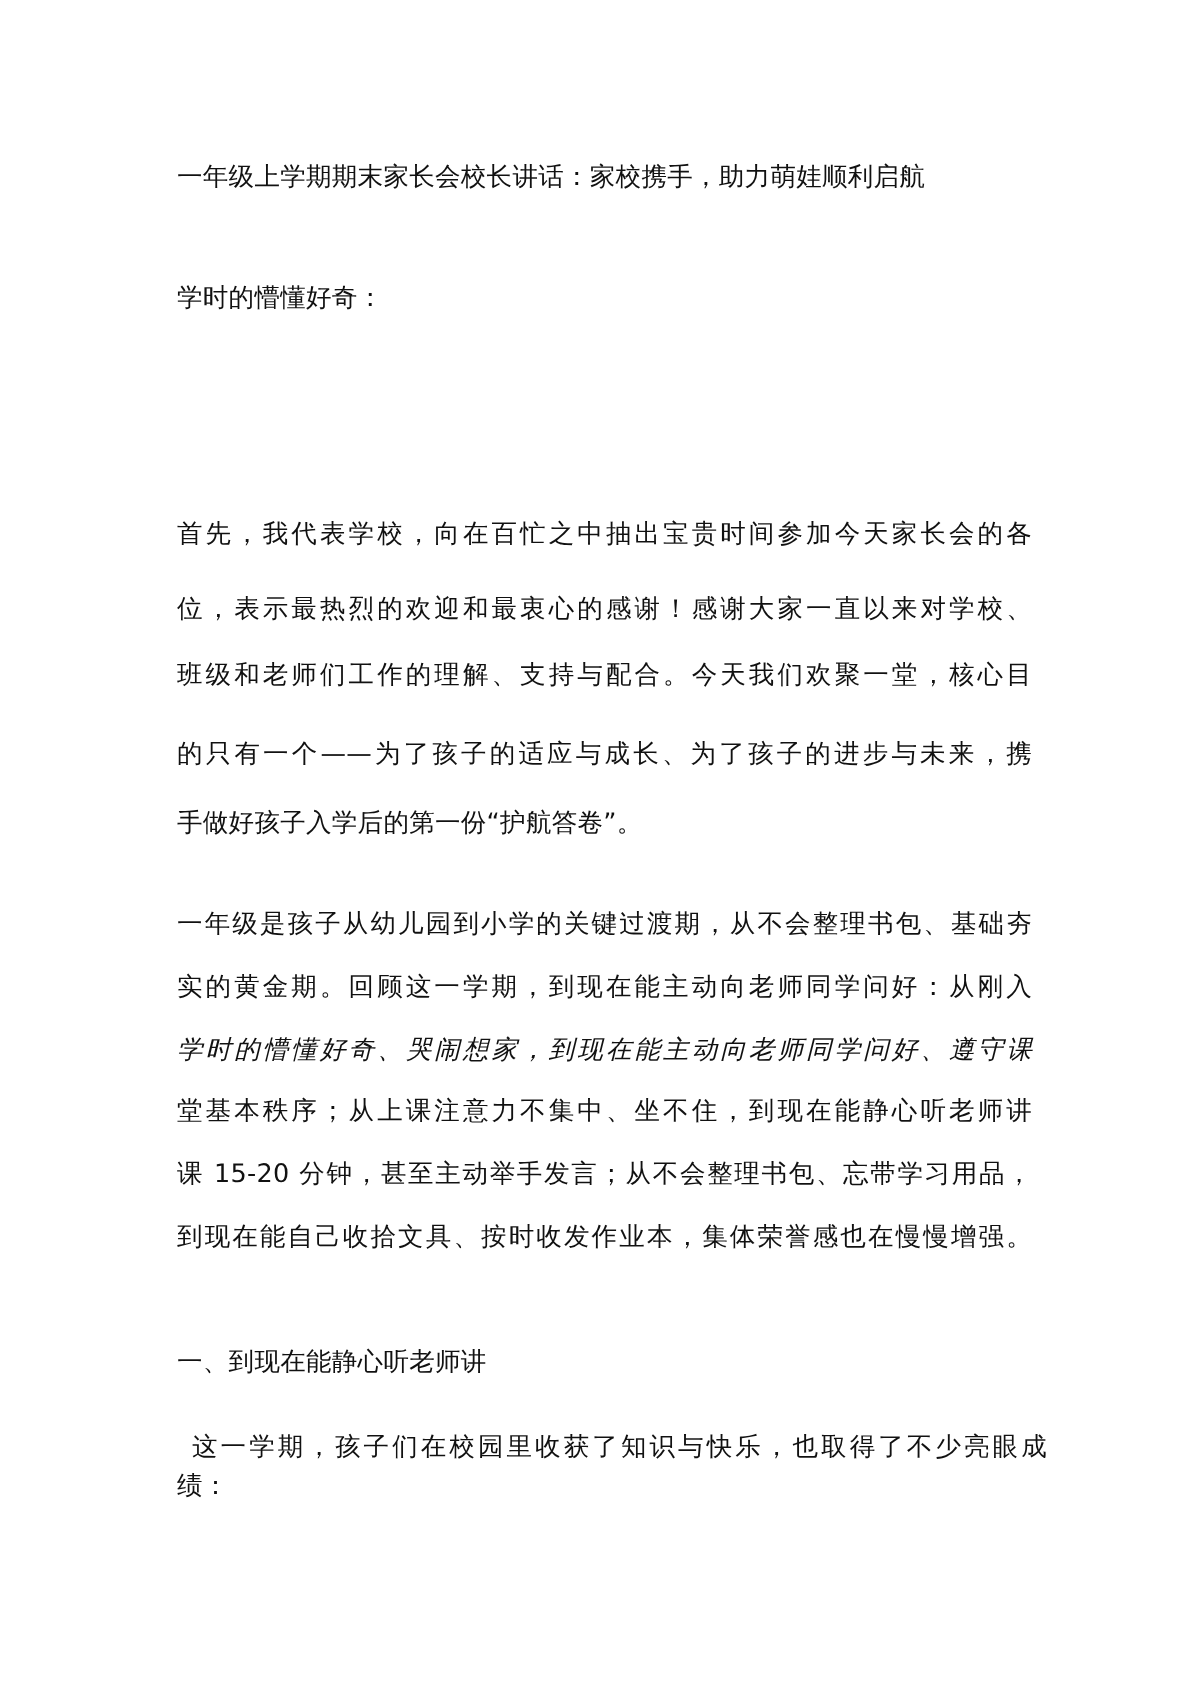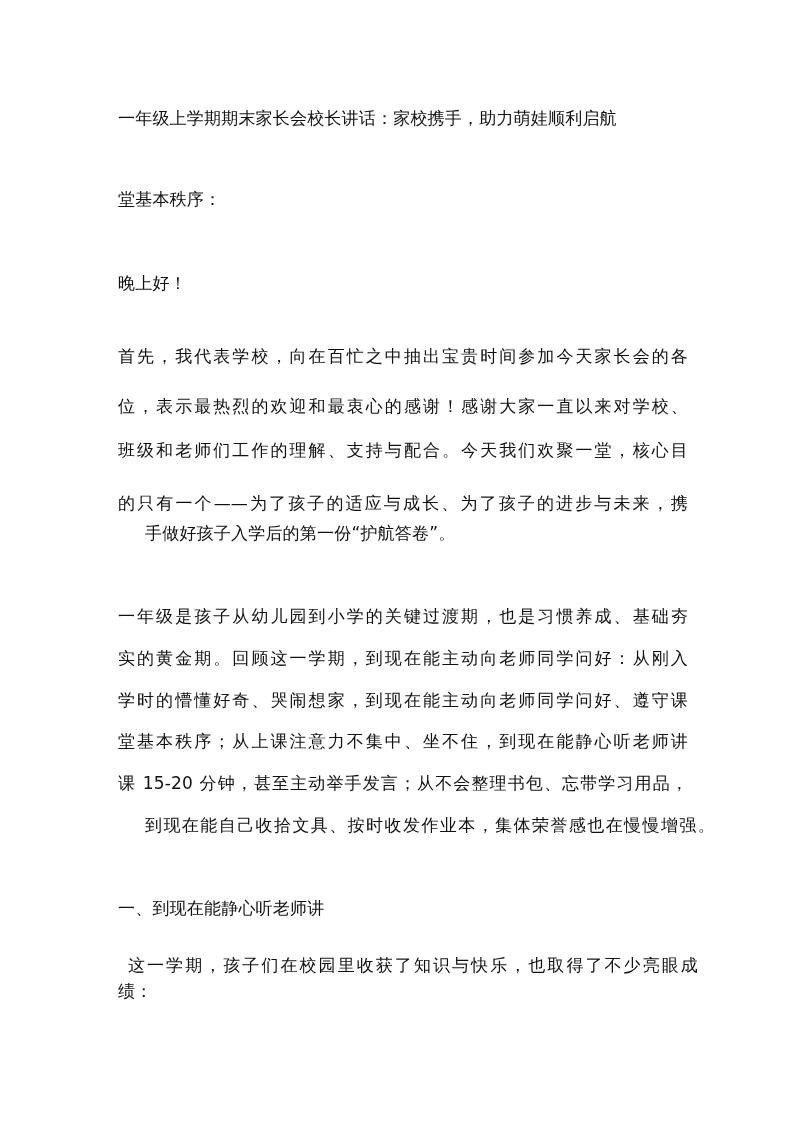--- a/index.html
+++ b/index.html
@@ -37,39 +37,38 @@
     text-align-last: justify;
   }
 </style>
 </head>
 <body>
 
 <div class="page">
 
   <div class="line" style="top:105px;">一年级上学期期末家长会校长讲话：家校携手，助力萌娃顺利启航</div>
 
-  <div class="line" style="top:186px;">堂基本秩序：</div>
+  <div class="line" style="top:186px;">学时的懵懂好奇：</div>
 
-  <div class="line" style="top:270px;">晚上好！</div>
 
   <div>
     <div class="line just" style="top:343px;">首先，我代表学校，向在百忙之中抽出宝贵时间参加今天家长会的各</div>
     <div class="line just" style="top:395px;font-family:Liberation Mono, monospace;">位，表示最热烈的欢迎和最衷心的感谢！感谢大家一直以来对学校、</div>
     <div class="line just" style="top:437px;">班级和老师们工作的理解、支持与配合。今天我们欢聚一堂，核心目</div>
     <div class="line just" style="top:478px;margin-top:12px;">的只有一个——为了孩子的适应与成长、为了孩子的进步与未来，携</div>
-    <div class="line" style="top:520px;margin-left:27px;">手做好孩子入学后的第一份“护航答卷”。</div>
+    <div class="line" style="top:536px;">手做好孩子入学后的第一份“护航答卷”。</div>
   </div>
 
   <div>
-    <div class="line just" style="top:603px;">一年级是孩子从幼儿园到小学的关键过渡期，也是习惯养成、基础夯</div>
+    <div class="line just" style="top:603px;">一年级是孩子从幼儿园到小学的关键过渡期，从不会整理书包、基础夯</div>
     <div class="line just" style="top:645px;">实的黄金期。回顾这一学期，到现在能主动向老师同学问好：从刚入</div>
-    <div class="line just" style="top:687px;">学时的懵懂好奇、哭闹想家，到现在能主动向老师同学问好、遵守课</div>
+    <div class="line just" style="top:687px;font-style:italic;">学时的懵懂好奇、哭闹想家，到现在能主动向老师同学问好、遵守课</div>
     <div class="line just" style="top:728px;">堂基本秩序；从上课注意力不集中、坐不住，到现在能静心听老师讲</div>
     <div class="line just" style="top:770px;">课 15-20 分钟，甚至主动举手发言；从不会整理书包、忘带学习用品，</div>
-    <div class="line just" style="top:812px;margin-left:27px;">到现在能自己收拾文具、按时收发作业本，集体荣誉感也在慢慢增强。</div>
+    <div class="line just" style="top:812px;">到现在能自己收拾文具、按时收发作业本，集体荣誉感也在慢慢增强。</div>
   </div>
 
   <div>
     <div class="line" style="top:895px;">一、到现在能静心听老师讲</div>
     <div class="line just" style="top:952px;margin-left:10px;">这一学期，孩子们在校园里收获了知识与快乐，也取得了不少亮眼成</div>
     <div class="line" style="top:978px;">绩：</div>
   </div>
 
 </div>
 

